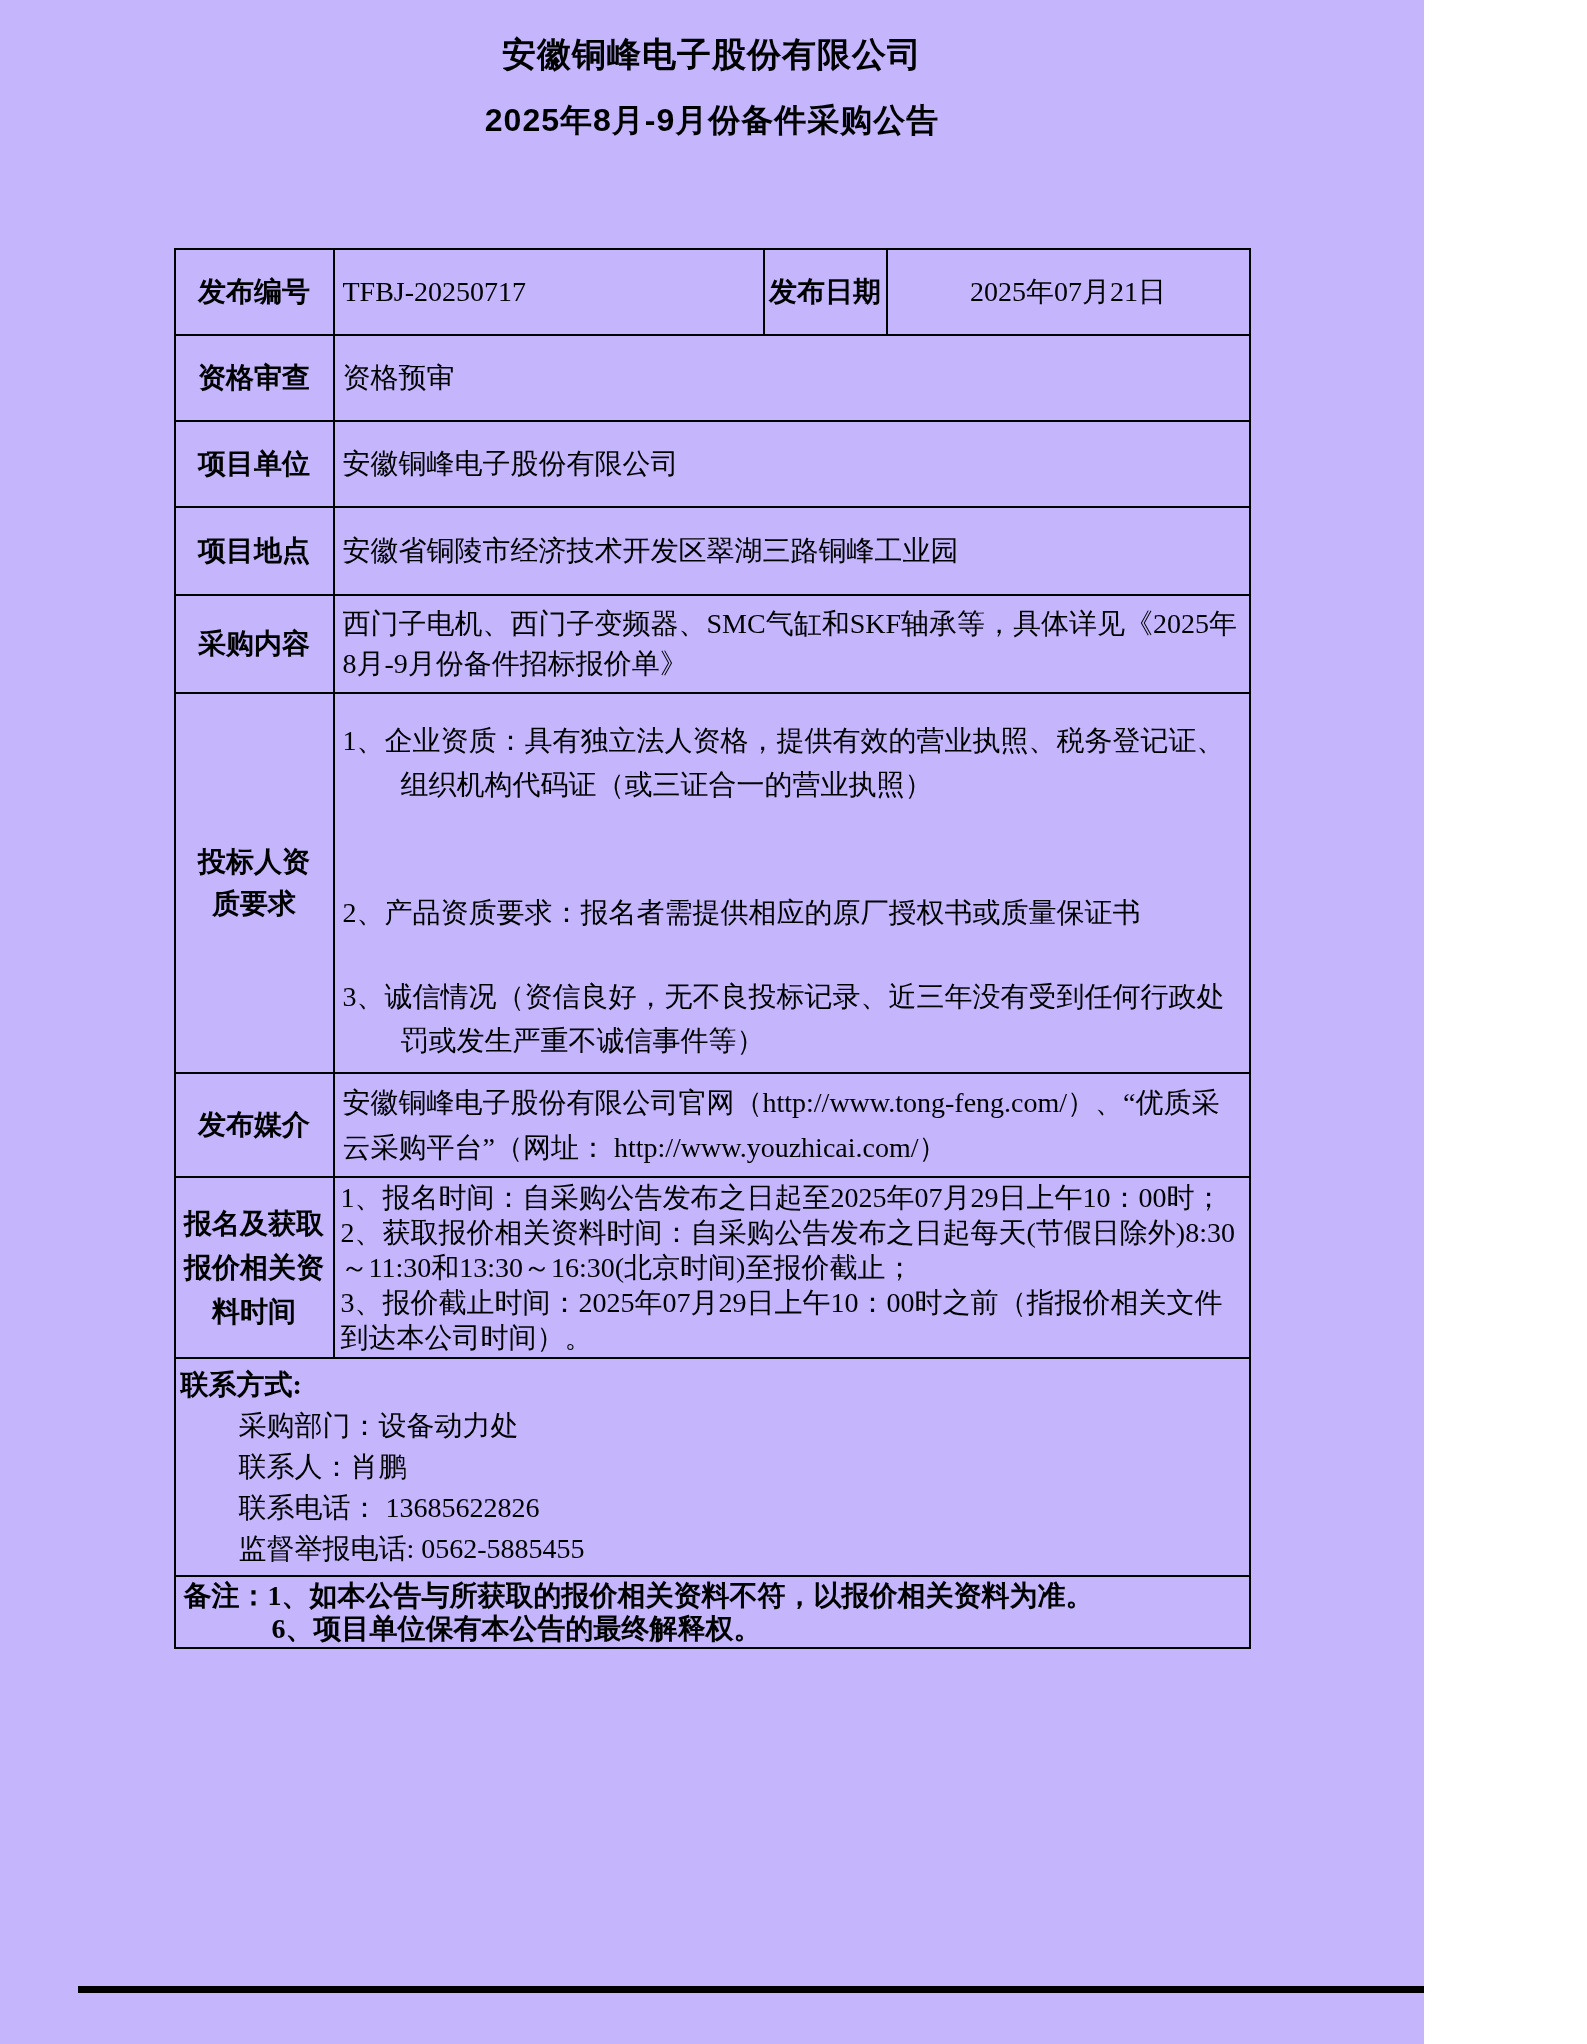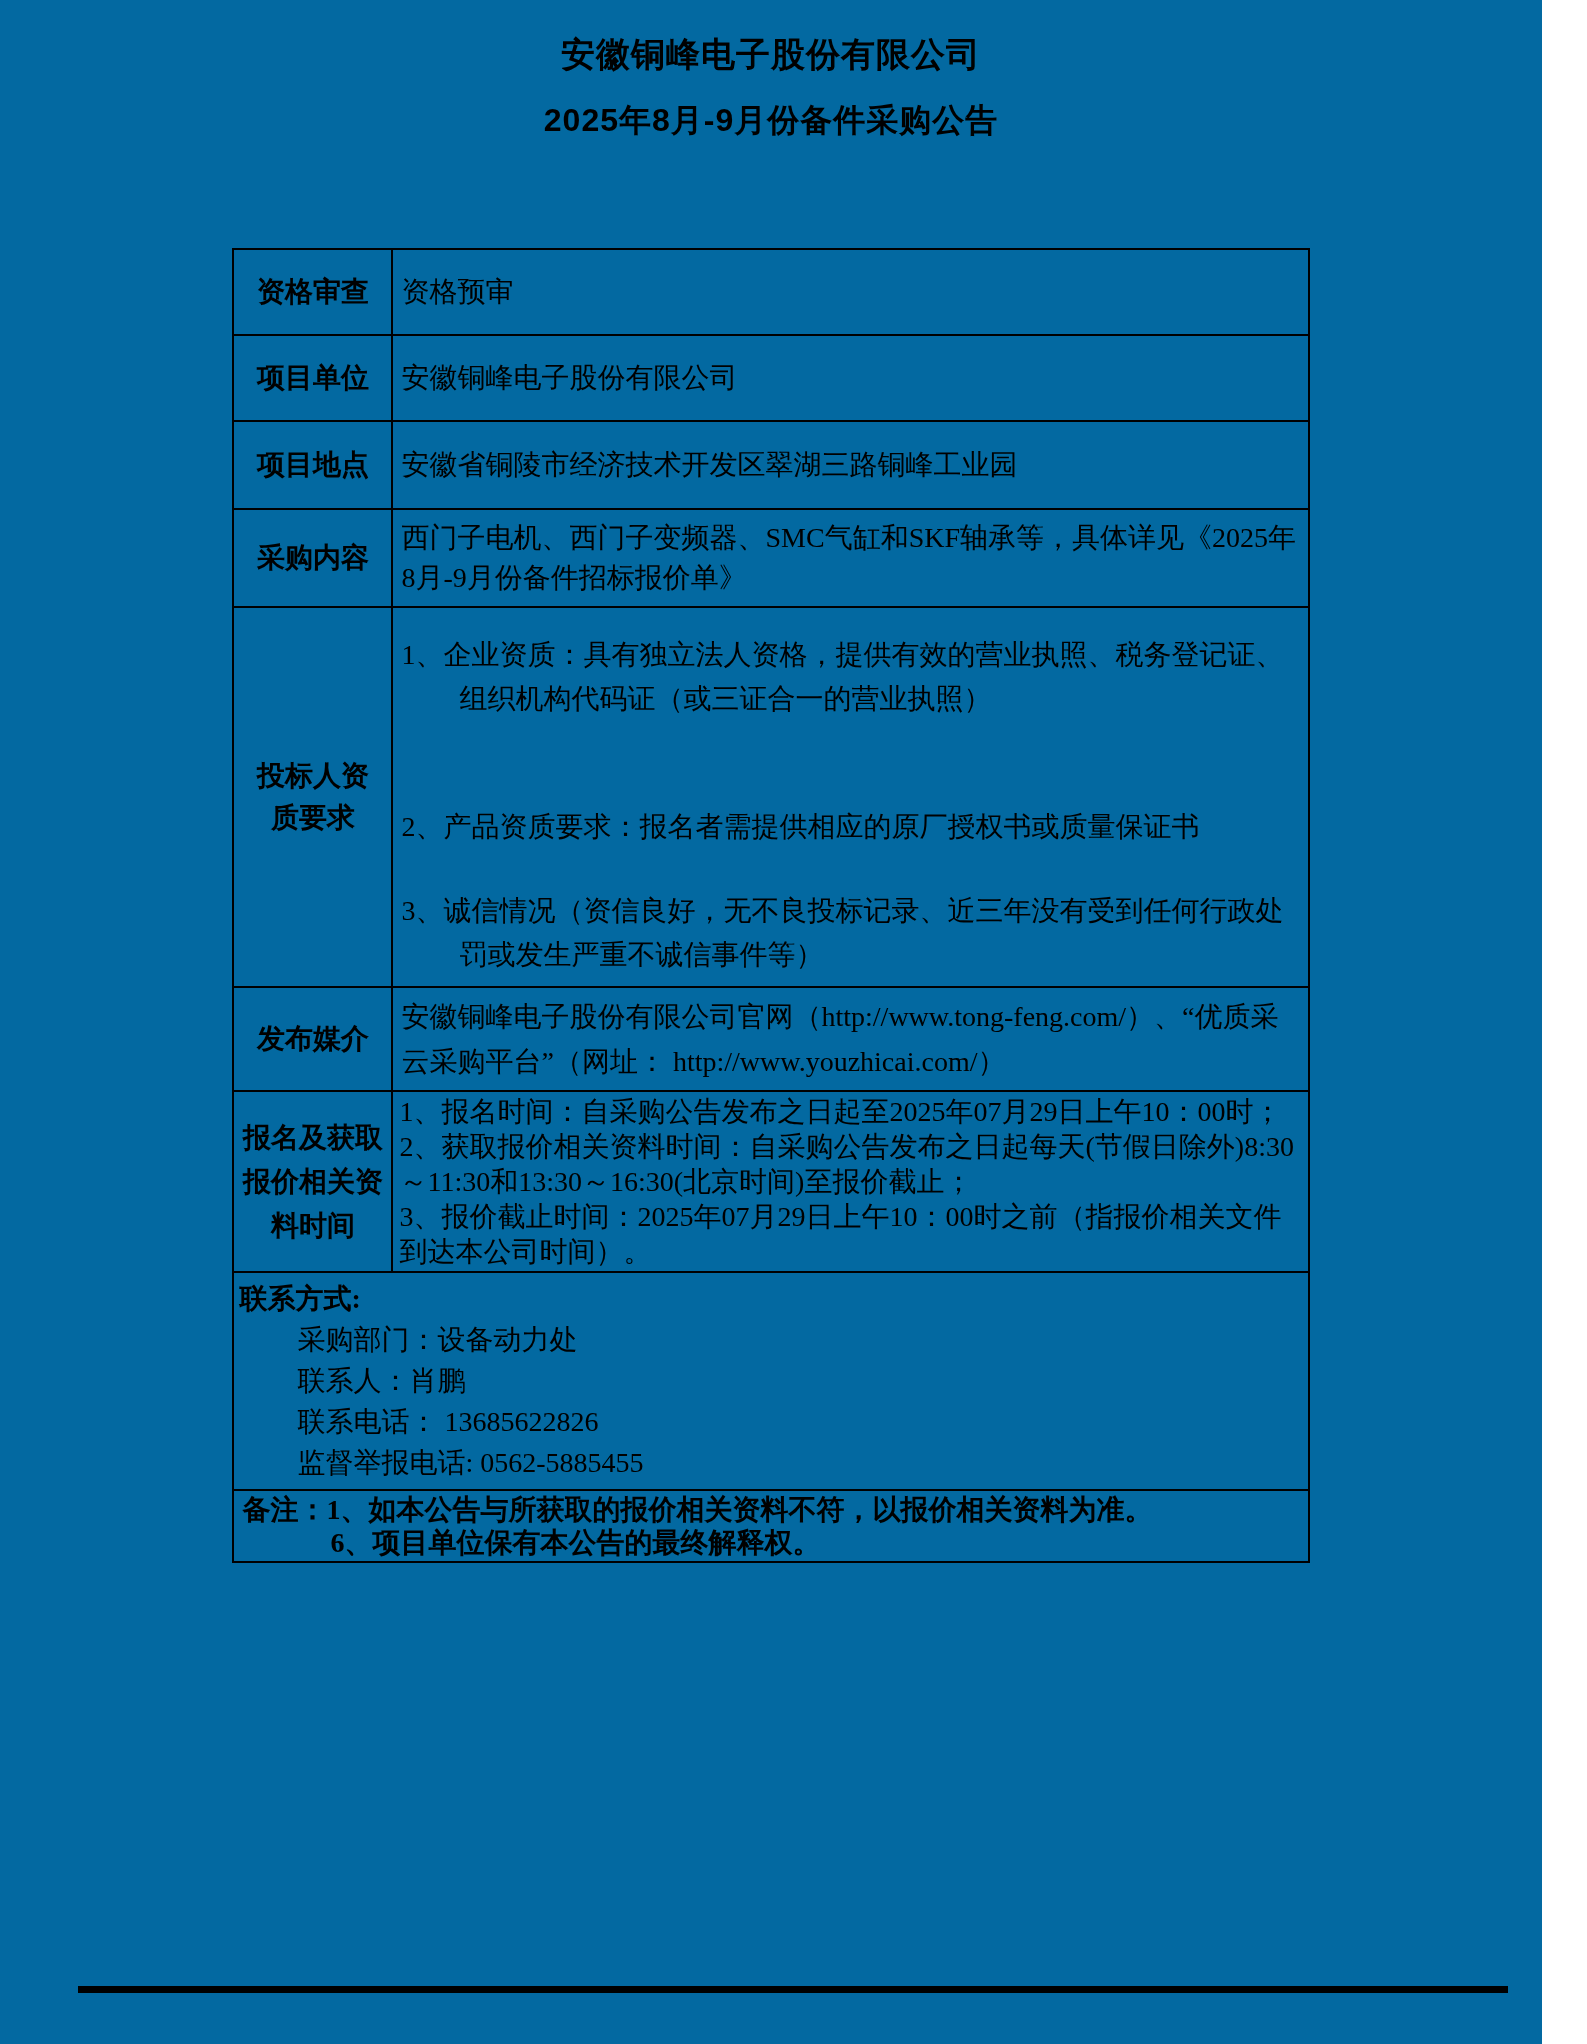--- a/index.html
+++ b/index.html
@@ -3,23 +3,23 @@
 <meta charset="utf-8">
 <style>
   * { margin: 0; padding: 0; box-sizing: border-box; }
   html, body { background: #ffffff; }
   body {
     font-family: "Liberation Serif", "DejaVu Serif", serif;
     color: #000000;
   }
   .page {
     position: relative;
-    width: 1542px;
+    width: 1424px;
     height: 2044px;
-    background: #0369a1;
+    background: #c4b5fd;
     overflow: hidden;
   }
   .doc-title {
     margin-top: 34px;
     text-align: center;
     font-family: "Liberation Sans", "DejaVu Sans", sans-serif;
     font-weight: bold;
     font-size: 34px;
     line-height: 40px;
     letter-spacing: 1px;
@@ -112,20 +112,26 @@
   <h2 class="doc-subtitle">2025年8月-9月份备件采购公告</h2>
 
   <table class="announcement">
     <colgroup>
       <col style="width:159px">
       <col style="width:430px">
       <col style="width:123px">
       <col style="width:363px">
     </colgroup>
     <tbody>
+      <tr class="r-publish">
+        <td class="label">发布编号</td>
+        <td class="value">TFBJ-20250717</td>
+        <td class="label">发布日期</td>
+        <td class="value value-center">2025年07月21日</td>
+      </tr>
 
 
       <tr class="r-review">
         <td class="label">资格审查</td>
         <td class="value" colspan="3">资格预审</td>
       </tr>
 
       <tr class="r-unit">
         <td class="label">项目单位</td>
         <td class="value" colspan="3">安徽铜峰电子股份有限公司</td>

